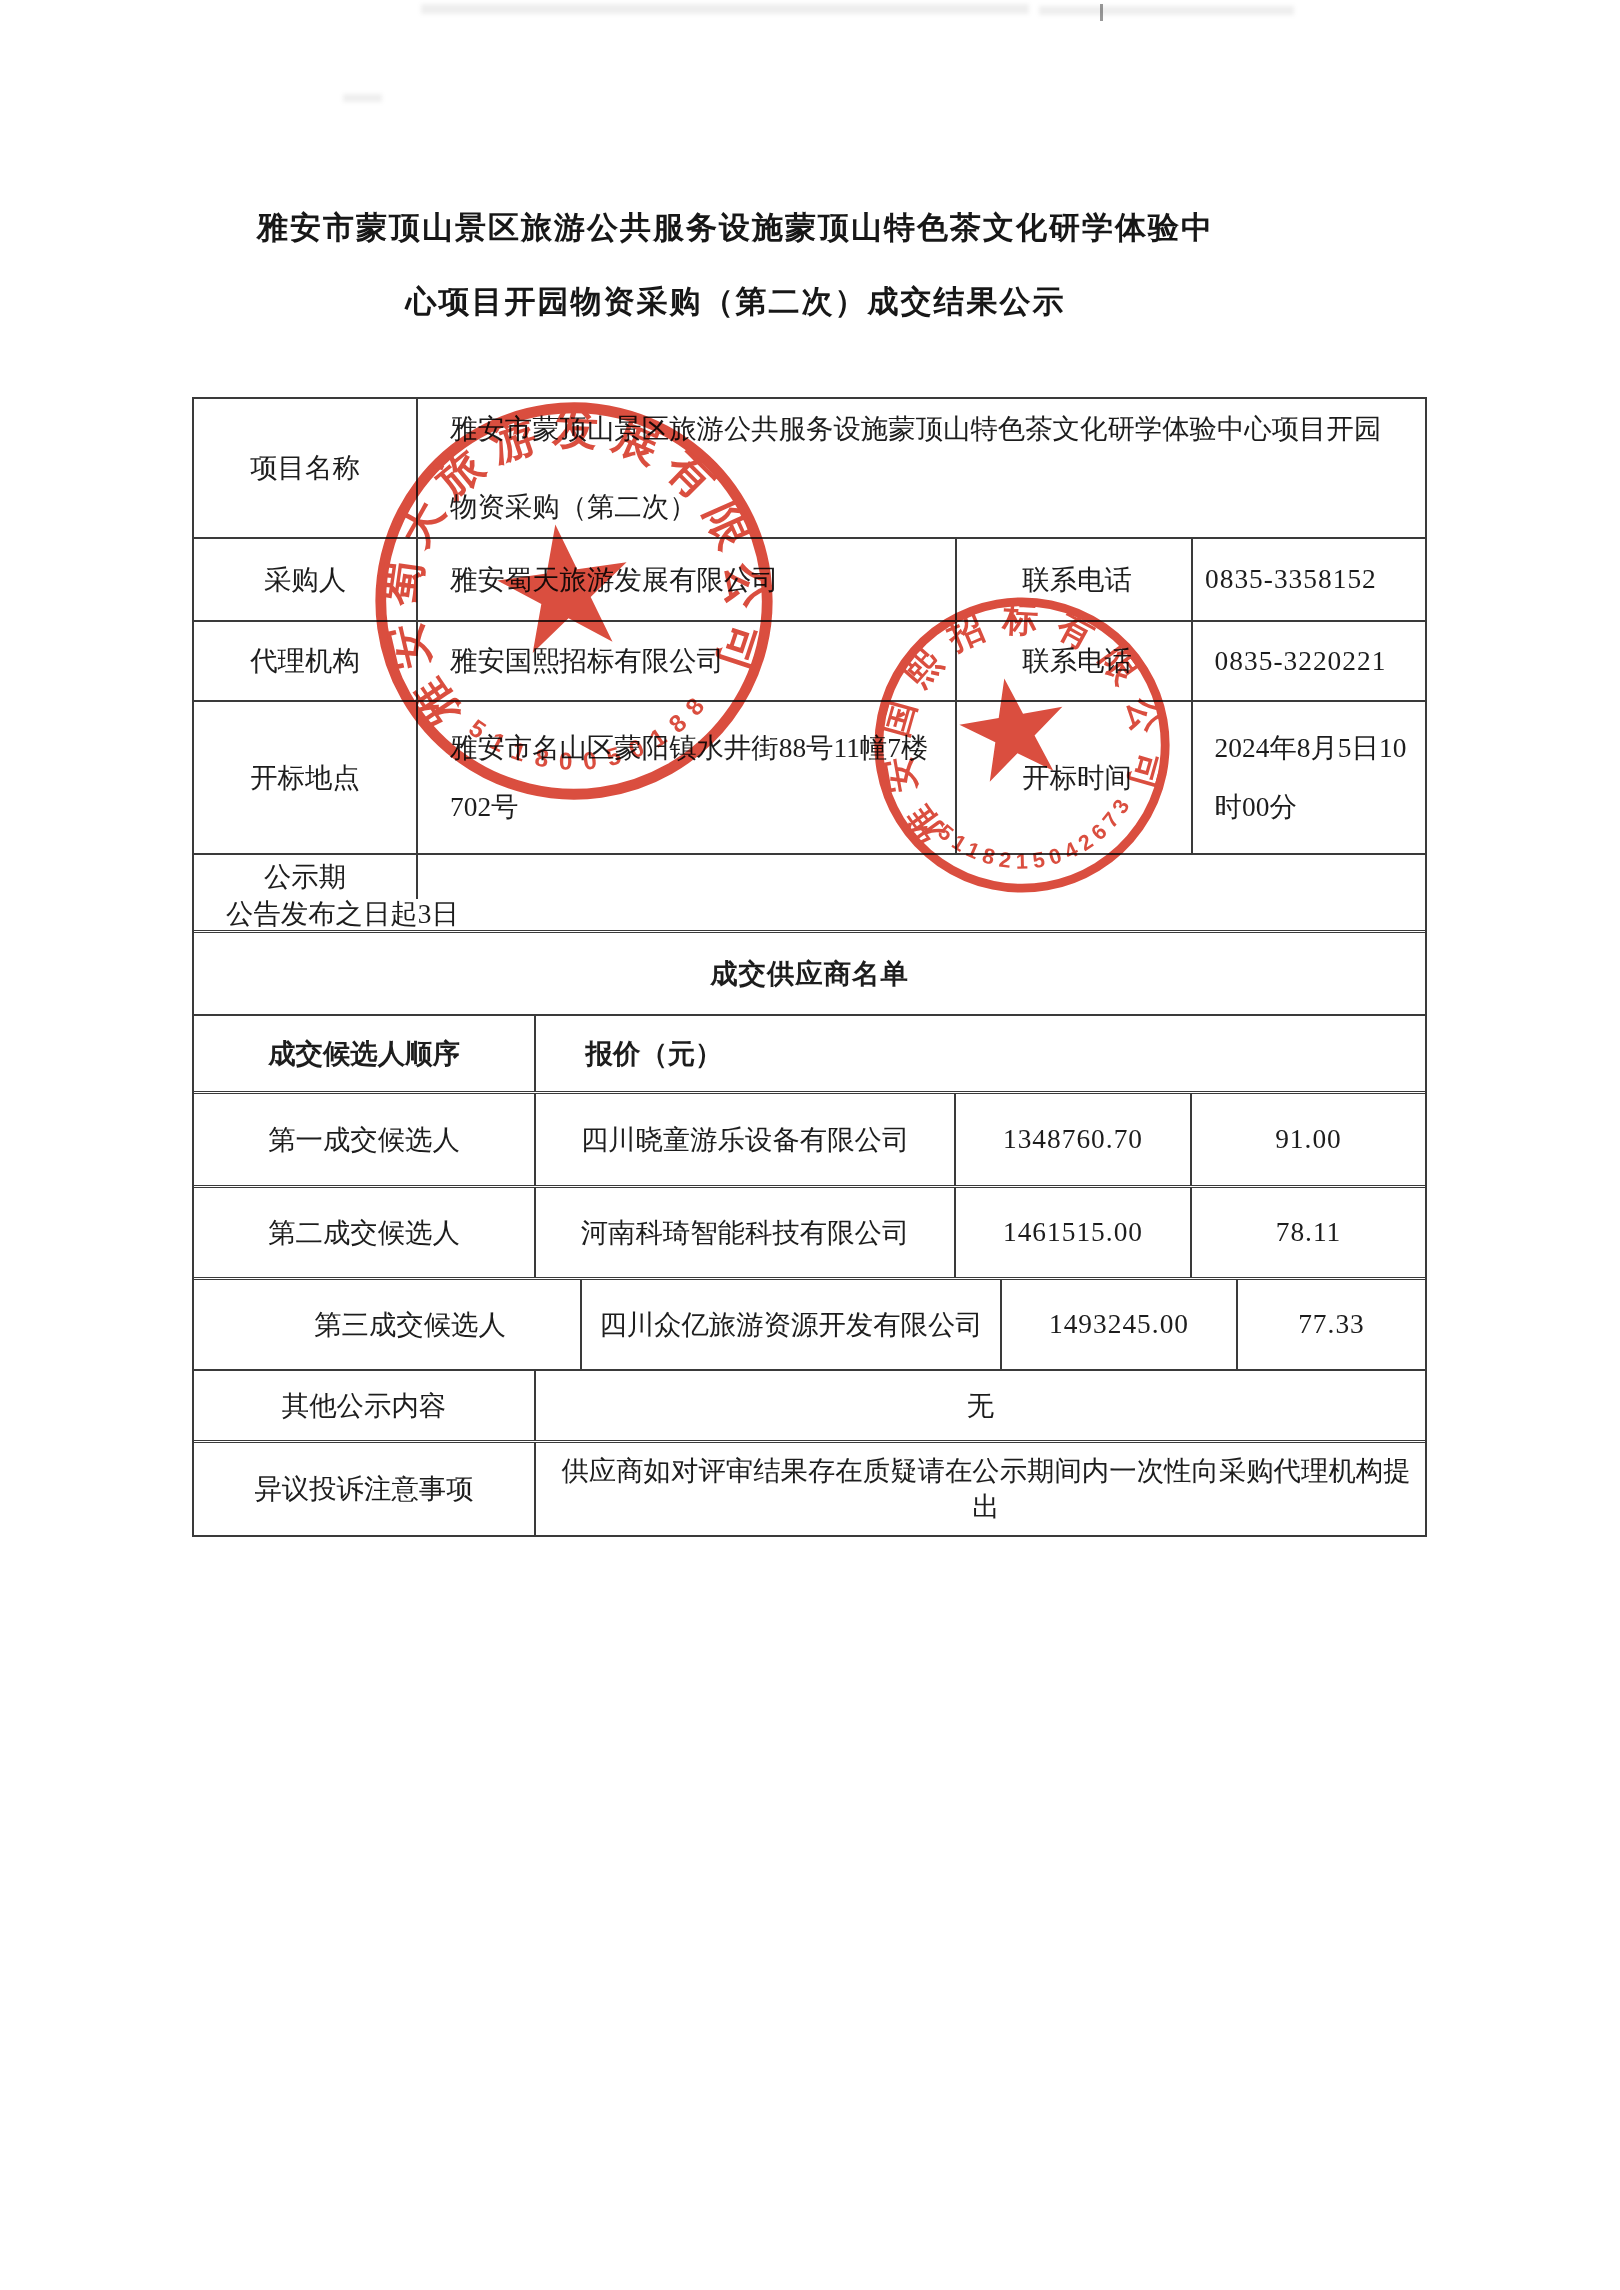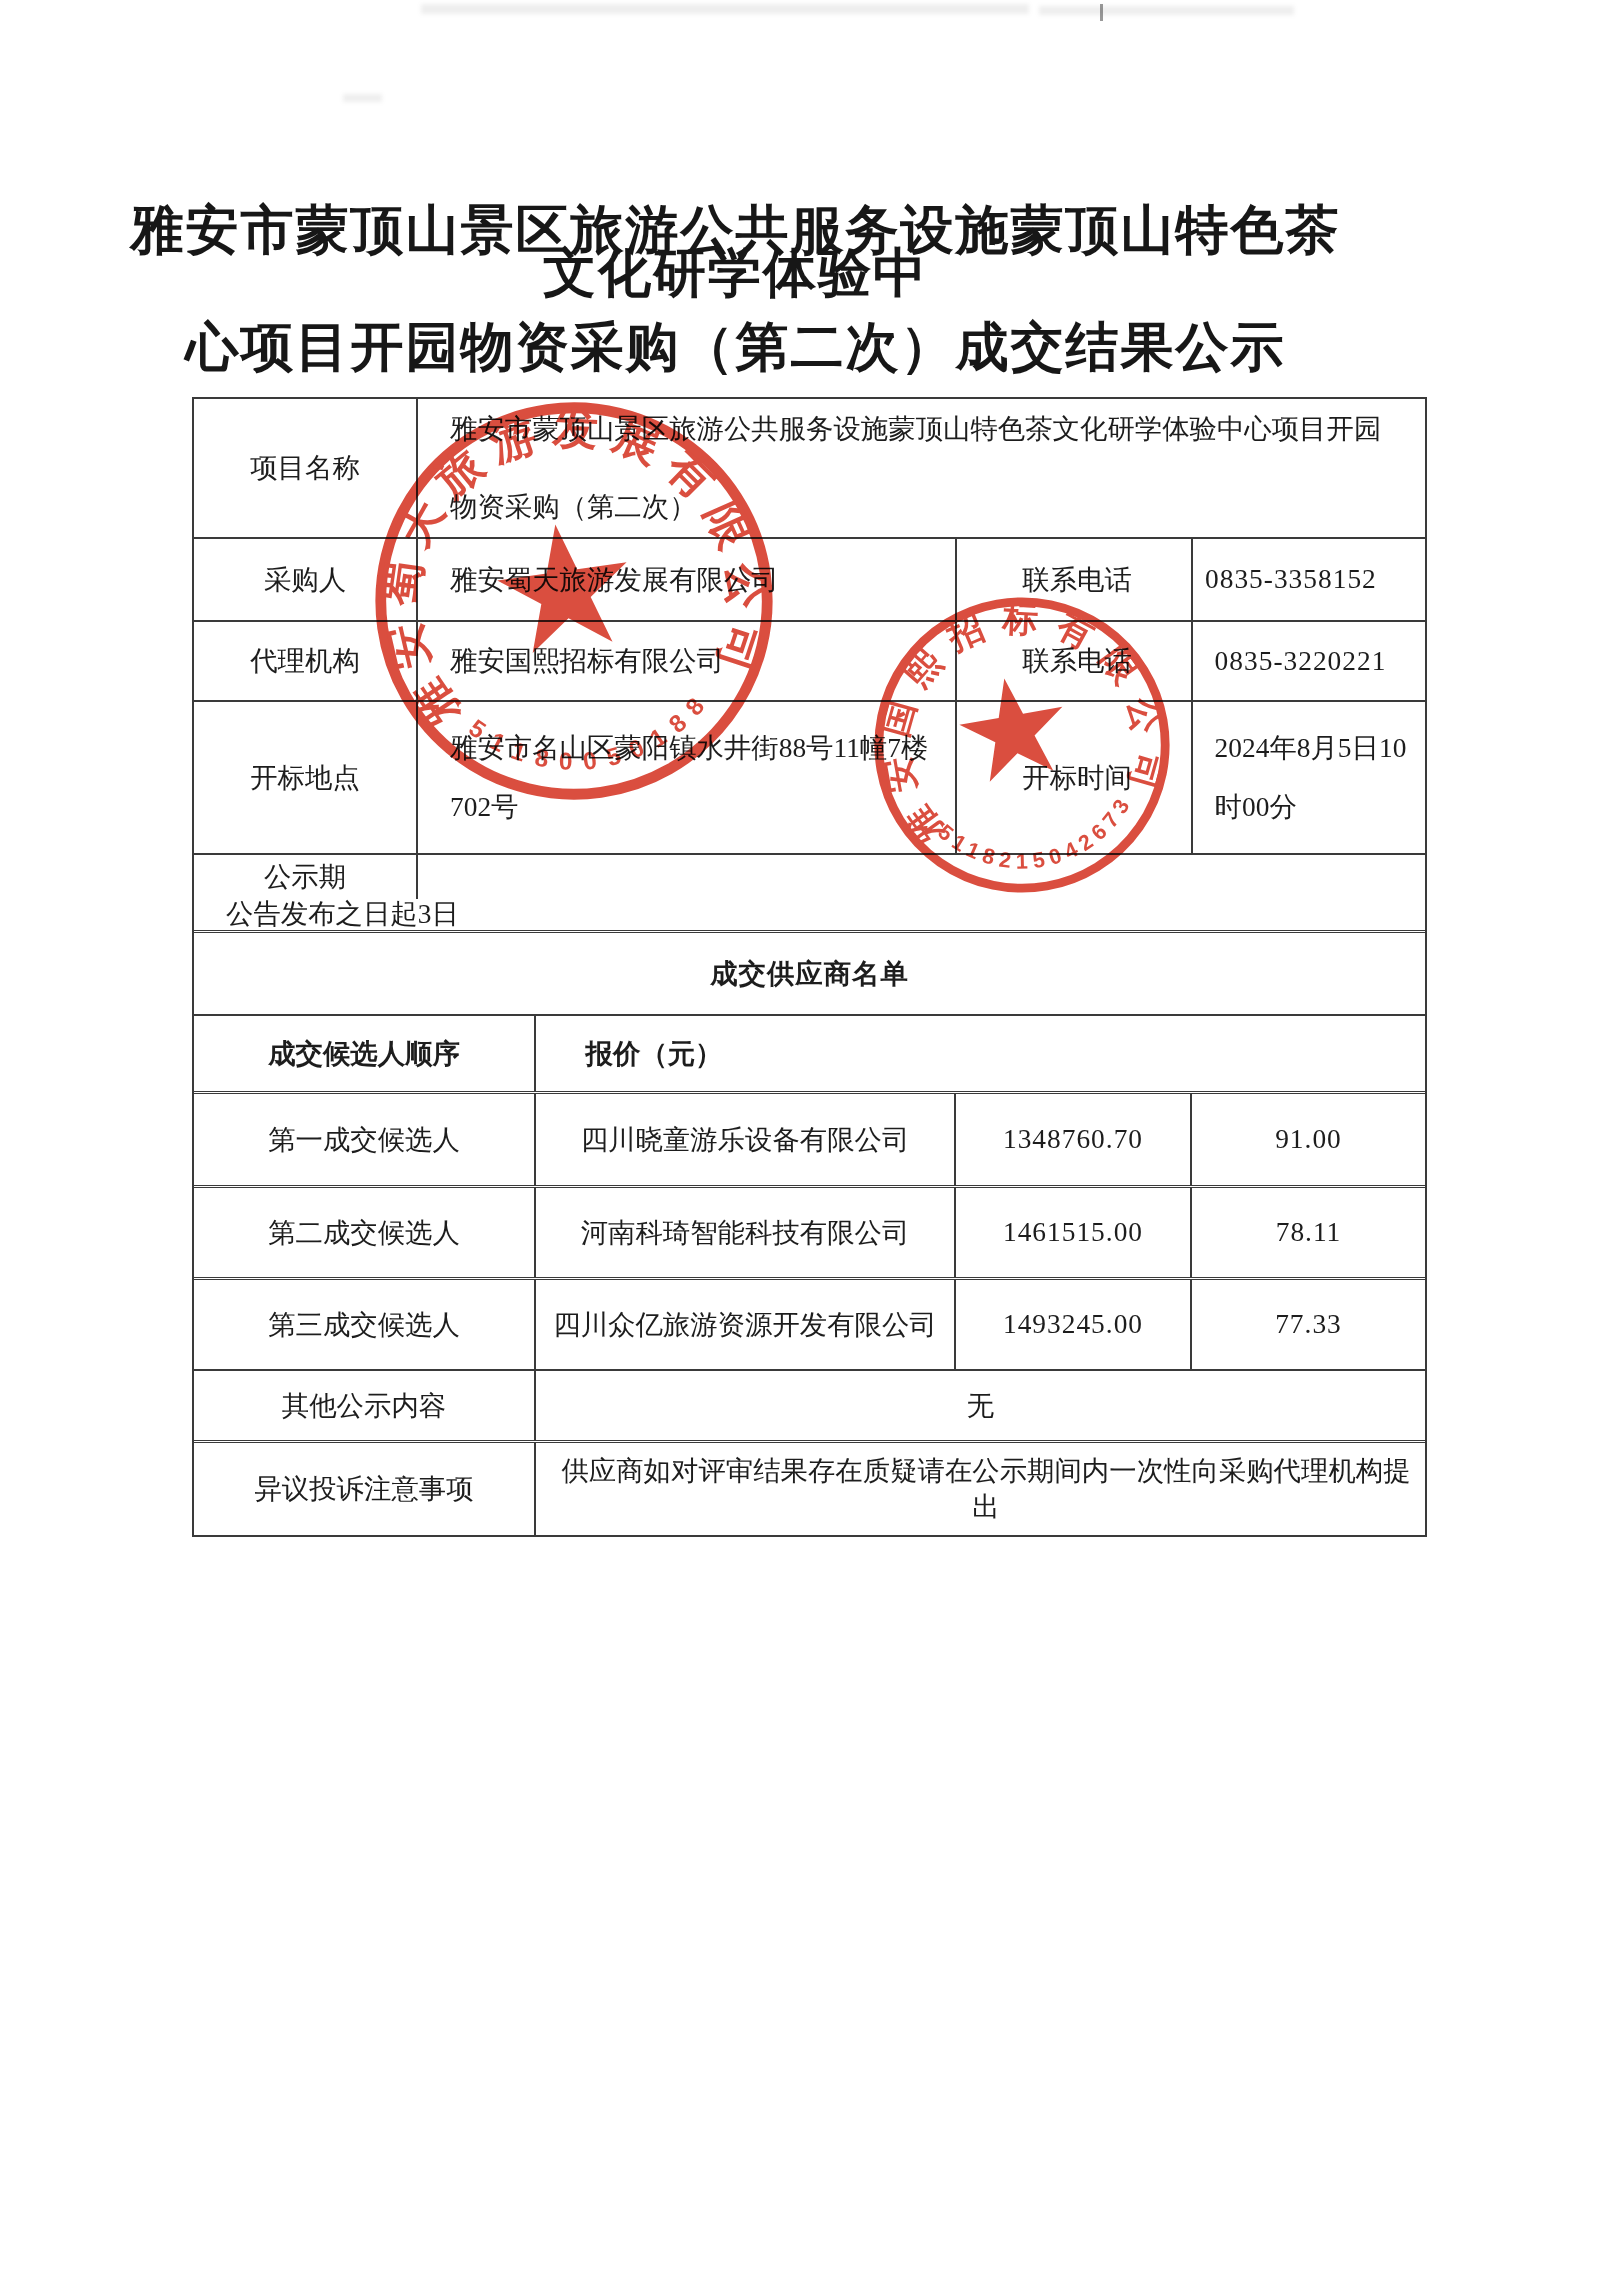--- a/index.html
+++ b/index.html
@@ -5,22 +5,22 @@
   html,body { margin:0; padding:0; background:#ffffff; }
   .page {
     position:relative; width:1620px; height:2291px; background:#ffffff;
     font-family:"Liberation Serif","DejaVu Serif",serif; color:#222;
     overflow:hidden;
   }
   
   .title {
     position:absolute; left:118px; top:208px; width:1235px;
     text-align:center;
-    font-family:Liberation Sans, sans-serif;
-    font-weight:bold; font-size:53px; line-height:43px;
+    font-family:Liberation Mono, monospace;
+    font-weight:bold; font-size:31px; line-height:43px;
     color:#171717; letter-spacing:2px;
   }
   .title .line2 { margin-top:31px; }
 
   
   .doc-table {
     position:absolute; left:192px; top:397px; width:1235px;
     border:2.9px solid #3a3a3a; box-sizing:border-box;
     font-size:27.4px; color:#1d1d1d;
   }
@@ -42,21 +42,21 @@
   .c3a { width:236px; flex:none;padding-left:16px; } 
   .c4a { flex:1; }                 
   .c1b { width:342px; flex:none; } 
   .c2b { width:420px; flex:none; } 
   .c3b { width:236px; flex:none; } 
   .c4b { flex:1; }                 
   
   .r1  { height:140px; } .r2 { height:83px; }  .r3 { height:80px; }
   .r4  { height:153px; } .r5 { height:78px;flex-direction:column; }  .r6 { height:83px; }
   .r7  { height:78px; }  .r8 { height:94px; }  .r9 { height:92px; }
-  .r10 { height:91px; }  .r11{ height:72px; }  .r12{ height:92px; }
+  .r10 { height:91px;padding-left:46px; }  .r11{ height:72px; }  .r12{ height:92px; }
   .section-cell { flex:1; justify-content:center; font-weight:bold; letter-spacing:1px; }
   .hdr .td { font-weight:bold; }
   .num { font-family:"Liberation Serif","DejaVu Serif",serif; letter-spacing:1px; }
 
   
   .seal {
     position:absolute; mix-blend-mode:multiply; opacity:.9;
     pointer-events:none;
   }
   .seal-1 { left:370px; top:397px; width:408px; height:408px; transform:rotate(-8deg); }

